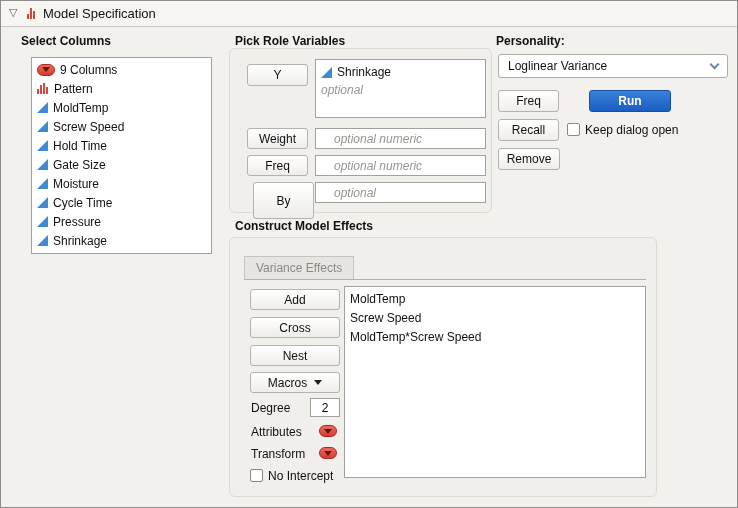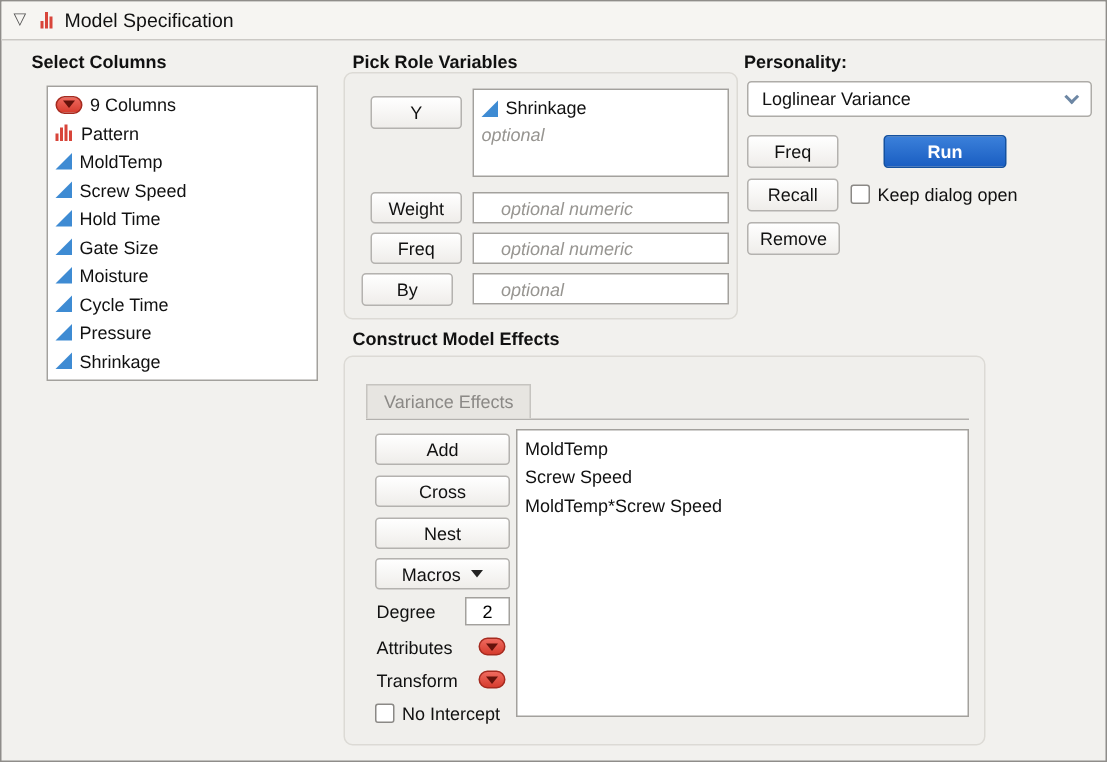--- a/index.html
+++ b/index.html
@@ -114,21 +114,21 @@
       </div>
     </div>
     <div class="btn" style="left:17px;top:79px;width:61px;height:21px">Weight</div>
     <div class="field" style="left:85px;top:79px;width:171px;height:21px">
       <span class="placeholder">optional numeric</span>
     </div>
     <div class="btn" style="left:17px;top:106px;width:61px;height:21px">Freq</div>
     <div class="field" style="left:85px;top:106px;width:171px;height:21px">
       <span class="placeholder">optional numeric</span>
     </div>
-    <div class="btn" style="left:11px;top:133px;width:61px;height:22px">By</div>
+    <div class="btn" style="left:23px;top:133px;width:61px;height:37px">By</div>
     <div class="field" style="left:85px;top:133px;width:171px;height:21px">
       <span class="placeholder">optional</span>
     </div>
   </div>
 
   <div class="heading" style="left:495px;top:33px">Personality:</div>
   <div class="dropdown" style="left:497px;top:53px;width:230px;height:24px">
     <span>Loglinear Variance</span>
     <span class="chev"></span>
   </div>

